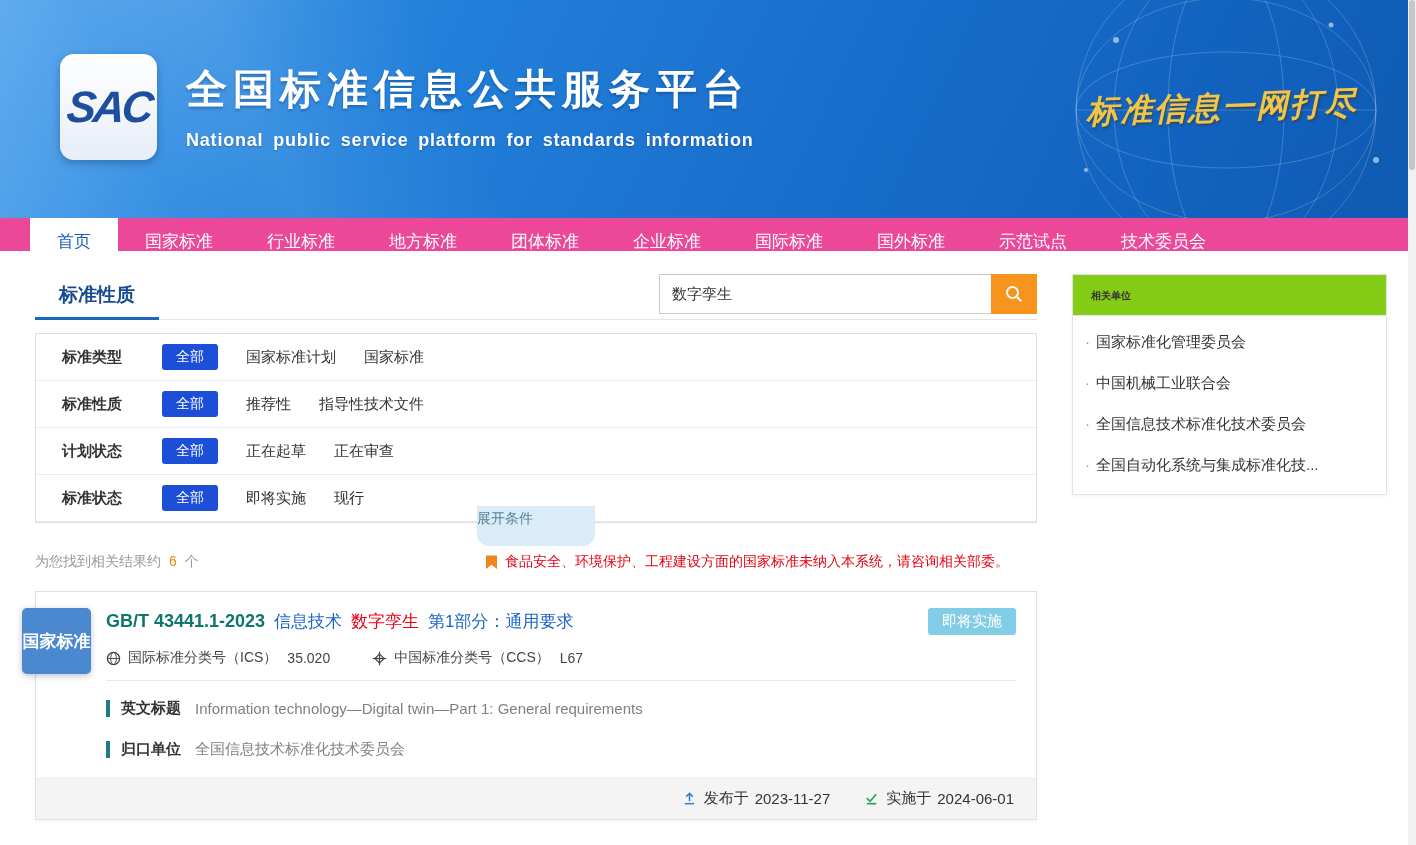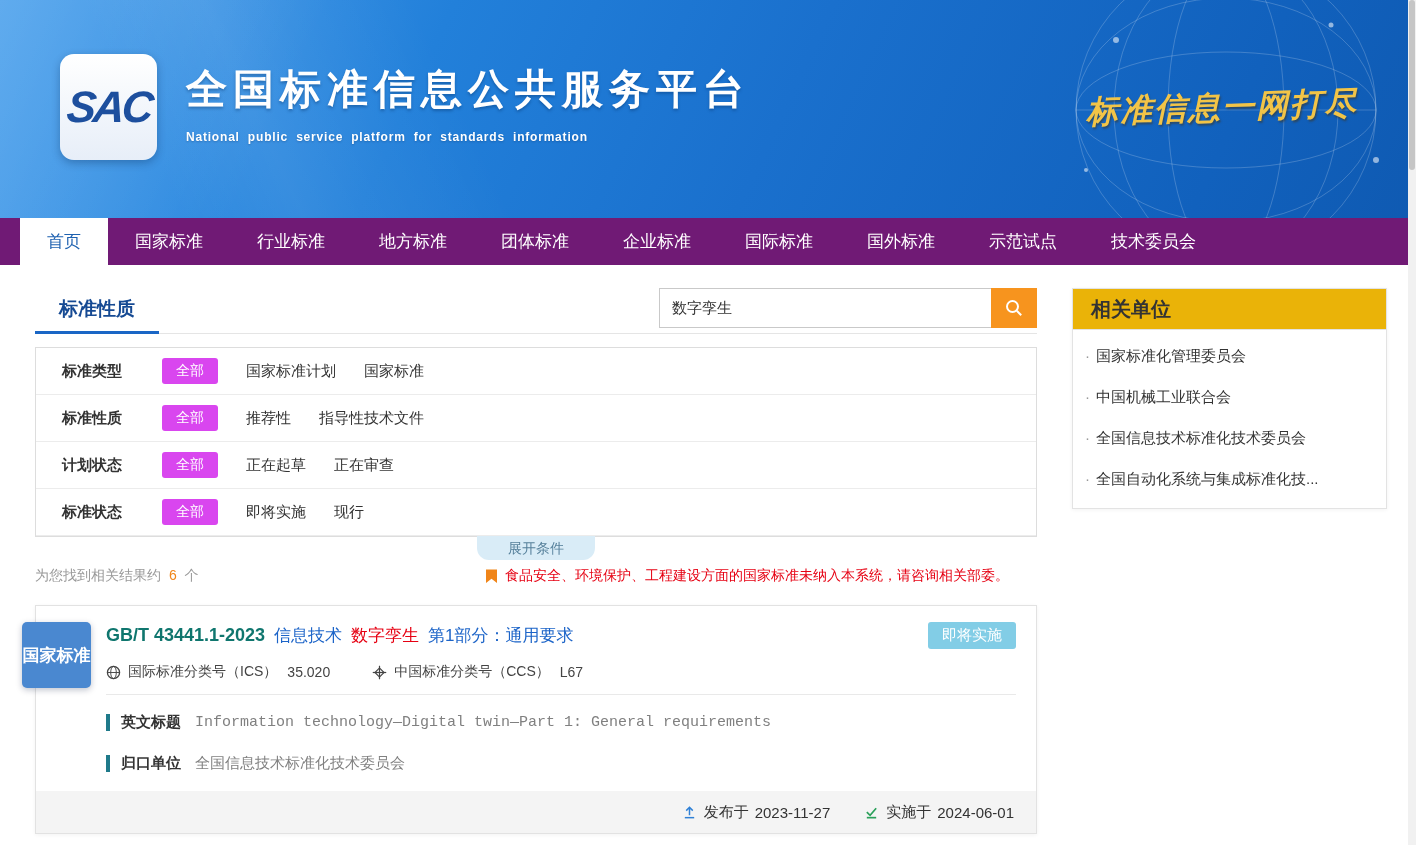--- a/index.html
+++ b/index.html
@@ -24,29 +24,29 @@
   .globe { position:absolute; right:0; top:-30px; pointer-events:none; }
   .logo {
     position:absolute; left:60px; top:54px; width:97px; height:106px;
     background:linear-gradient(180deg,#ffffff 0%,#e7eef8 100%);
     border-radius:14px; display:flex; align-items:center; justify-content:center;
     box-shadow:0 3px 8px rgba(0,30,70,0.3); cursor:pointer;
   }
   .logo-text { font-style:italic; font-weight:bold; font-size:44px; color:#1d4f9e; letter-spacing:-3px; transform:skewX(-6deg); }
   .title-block { position:absolute; left:186px; top:62px; color:#fff; }
   .cn-title { font-size:41px; font-weight:bold; letter-spacing:6px; text-shadow:0 2px 3px rgba(0,40,90,0.35); white-space:nowrap; }
-  .en-subtitle { margin-top:13px; font-size:12px; font-weight:bold; letter-spacing:0.8px; word-spacing:4px; text-shadow:0 1px 2px rgba(0,40,90,0.3); white-space:nowrap; }
+  .en-subtitle { margin-top:13px; font-size:18px; font-weight:bold; letter-spacing:0.8px; word-spacing:4px; text-shadow:0 1px 2px rgba(0,40,90,0.3); white-space:nowrap; }
   .slogan {
     position:absolute; right:58px; top:86px; font-size:32px; font-weight:bold; font-style:italic;
     color:#f2c447; letter-spacing:2px; transform:rotate(-2deg);
     text-shadow:1px 2px 2px rgba(70,45,0,0.45); white-space:nowrap;
   }
 
   
-  .nav { height:47px; background:#701a75; display:flex; padding-left:20px; }
+  .nav { height:33px; background:#ec4899; display:flex; padding-left:30px; }
   .nav-item { height:47px; line-height:47px; padding:0 27px; color:#fff; font-size:17px; cursor:pointer; white-space:nowrap; }
   .nav-item.active { background:#fff; color:#1e61b0; }
 
   
   .content { display:flex; padding:23px 0 0 35px; }
   .main { flex:0 0 1002px; width:1002px; }
   .sidebar { width:315px; margin-left:35px; }
 
   
   .search-header { position:relative; height:46px; border-bottom:1px solid #e5e5e5; }
@@ -59,25 +59,25 @@
     width:332px; height:40px; border:1px solid #c9c9c9; border-right:none;
     padding:0 12px; font-size:15px; color:#333; outline:none; font-family:inherit; background:#fff;
   }
   .search-btn { width:46px; height:40px; background:#f7941e; border:none; display:flex; align-items:center; justify-content:center; cursor:pointer; }
 
   
   .filter-box { position:relative; border:1px solid #dddddd; margin-top:13px; background:#fff; }
   .filter-row { display:flex; align-items:center; height:47px; padding-left:26px; border-bottom:1px solid #ececec; }
   .filter-row:last-child { border-bottom:none; }
   .filter-label { font-size:15px; font-weight:bold; color:#333; width:100px; }
-  .btn-all { background:#d946ef; color:#fff; font-size:14px; padding:4px 14px; border-radius:3px; cursor:pointer; }
+  .btn-all { background:#1d4ed8; color:#fff; font-size:14px; padding:4px 14px; border-radius:3px; cursor:pointer; }
   .filter-opt { font-size:15px; color:#333; margin-left:28px; cursor:pointer; }
   .expand-pill {
     position:absolute; left:50%; bottom:-24px; transform:translateX(-50%);
-    width:118px; height:24px; line-height:24px; text-align:center;
+    width:118px; height:40px; line-height:24px; text-align:left;
     background:#d9ecf7; color:#56809b; font-size:14px; border-radius:0 0 12px 12px; cursor:pointer;
   }
 
   
   .results-row { position:relative; margin-top:30px; height:20px; font-size:14px; }
   .summary { color:#999; }
   .summary .count { color:#f08519; margin:0 4px; }
   .notice { position:absolute; left:450px; top:0; display:flex; align-items:center; color:#e60012; white-space:nowrap; }
   .notice svg { margin-right:7px; flex:none; }
 
@@ -98,35 +98,35 @@
   .meta-row { display:flex; align-items:center; margin-top:14px; font-size:14px; color:#444; }
   .meta-item { display:flex; align-items:center; }
   .meta-item + .meta-item { margin-left:42px; }
   .meta-item svg { margin-right:7px; flex:none; }
   .meta-value { margin-left:10px; }
   .card-divider { height:1px; background:#e9e9e9; margin-top:13px; }
   .detail-row { display:flex; align-items:center; margin-top:18px; }
   .detail-row + .detail-row { margin-top:22px; }
   .detail-bar { width:4px; height:17px; background:#1f7a8a; margin-right:11px; flex:none; }
   .detail-label { font-size:15px; font-weight:bold; color:#333; white-space:nowrap; }
-  .detail-value { font-size:15px; color:#808080; margin-left:14px;font-family:Liberation Mono, monospace; }
+  .detail-value { font-size:15px; color:#808080; margin-left:14px; }
   .card-footer {
     background:#f4f4f4; height:42px; display:flex; align-items:center;
     justify-content:flex-end; padding-right:22px; font-size:15px; color:#333;
   }
   .footer-item { display:flex; align-items:center; }
   .footer-item + .footer-item { margin-left:34px; }
   .footer-item svg { margin-right:7px; flex:none; }
   .footer-item .date { margin-left:6px; }
 
   
   .side-panel { border:1px solid #e3e3e3; background:#fff; box-shadow:0 1px 4px rgba(0,0,0,0.05); }
   .side-header {
-    height:41px; line-height:41px; background:#eab308; border-bottom:1px solid #e3e3e3;
-    padding-left:18px; font-size:20px; font-weight:bold; color:#333;
+    height:41px; line-height:41px; background:#84cc16; border-bottom:1px solid #e3e3e3;
+    padding-left:18px; font-size:10px; font-weight:bold; color:#333;
   }
   .side-list { padding:6px 0 8px 0; }
   .side-item { padding:11px 16px 11px 12px; font-size:15px; color:#333; cursor:pointer; white-space:nowrap; overflow:hidden; }
   .side-item::before { content:"·"; color:#999; margin-right:6px; }
 
   
   .scrollbar { position:absolute; right:0; top:0; width:8px; height:845px; background:#f1f1f1; }
   .scroll-thumb { position:absolute; top:0; right:1px; width:6px; height:170px; background:#c6c6c6; border-radius:3px; }
 </style>
 </head>

